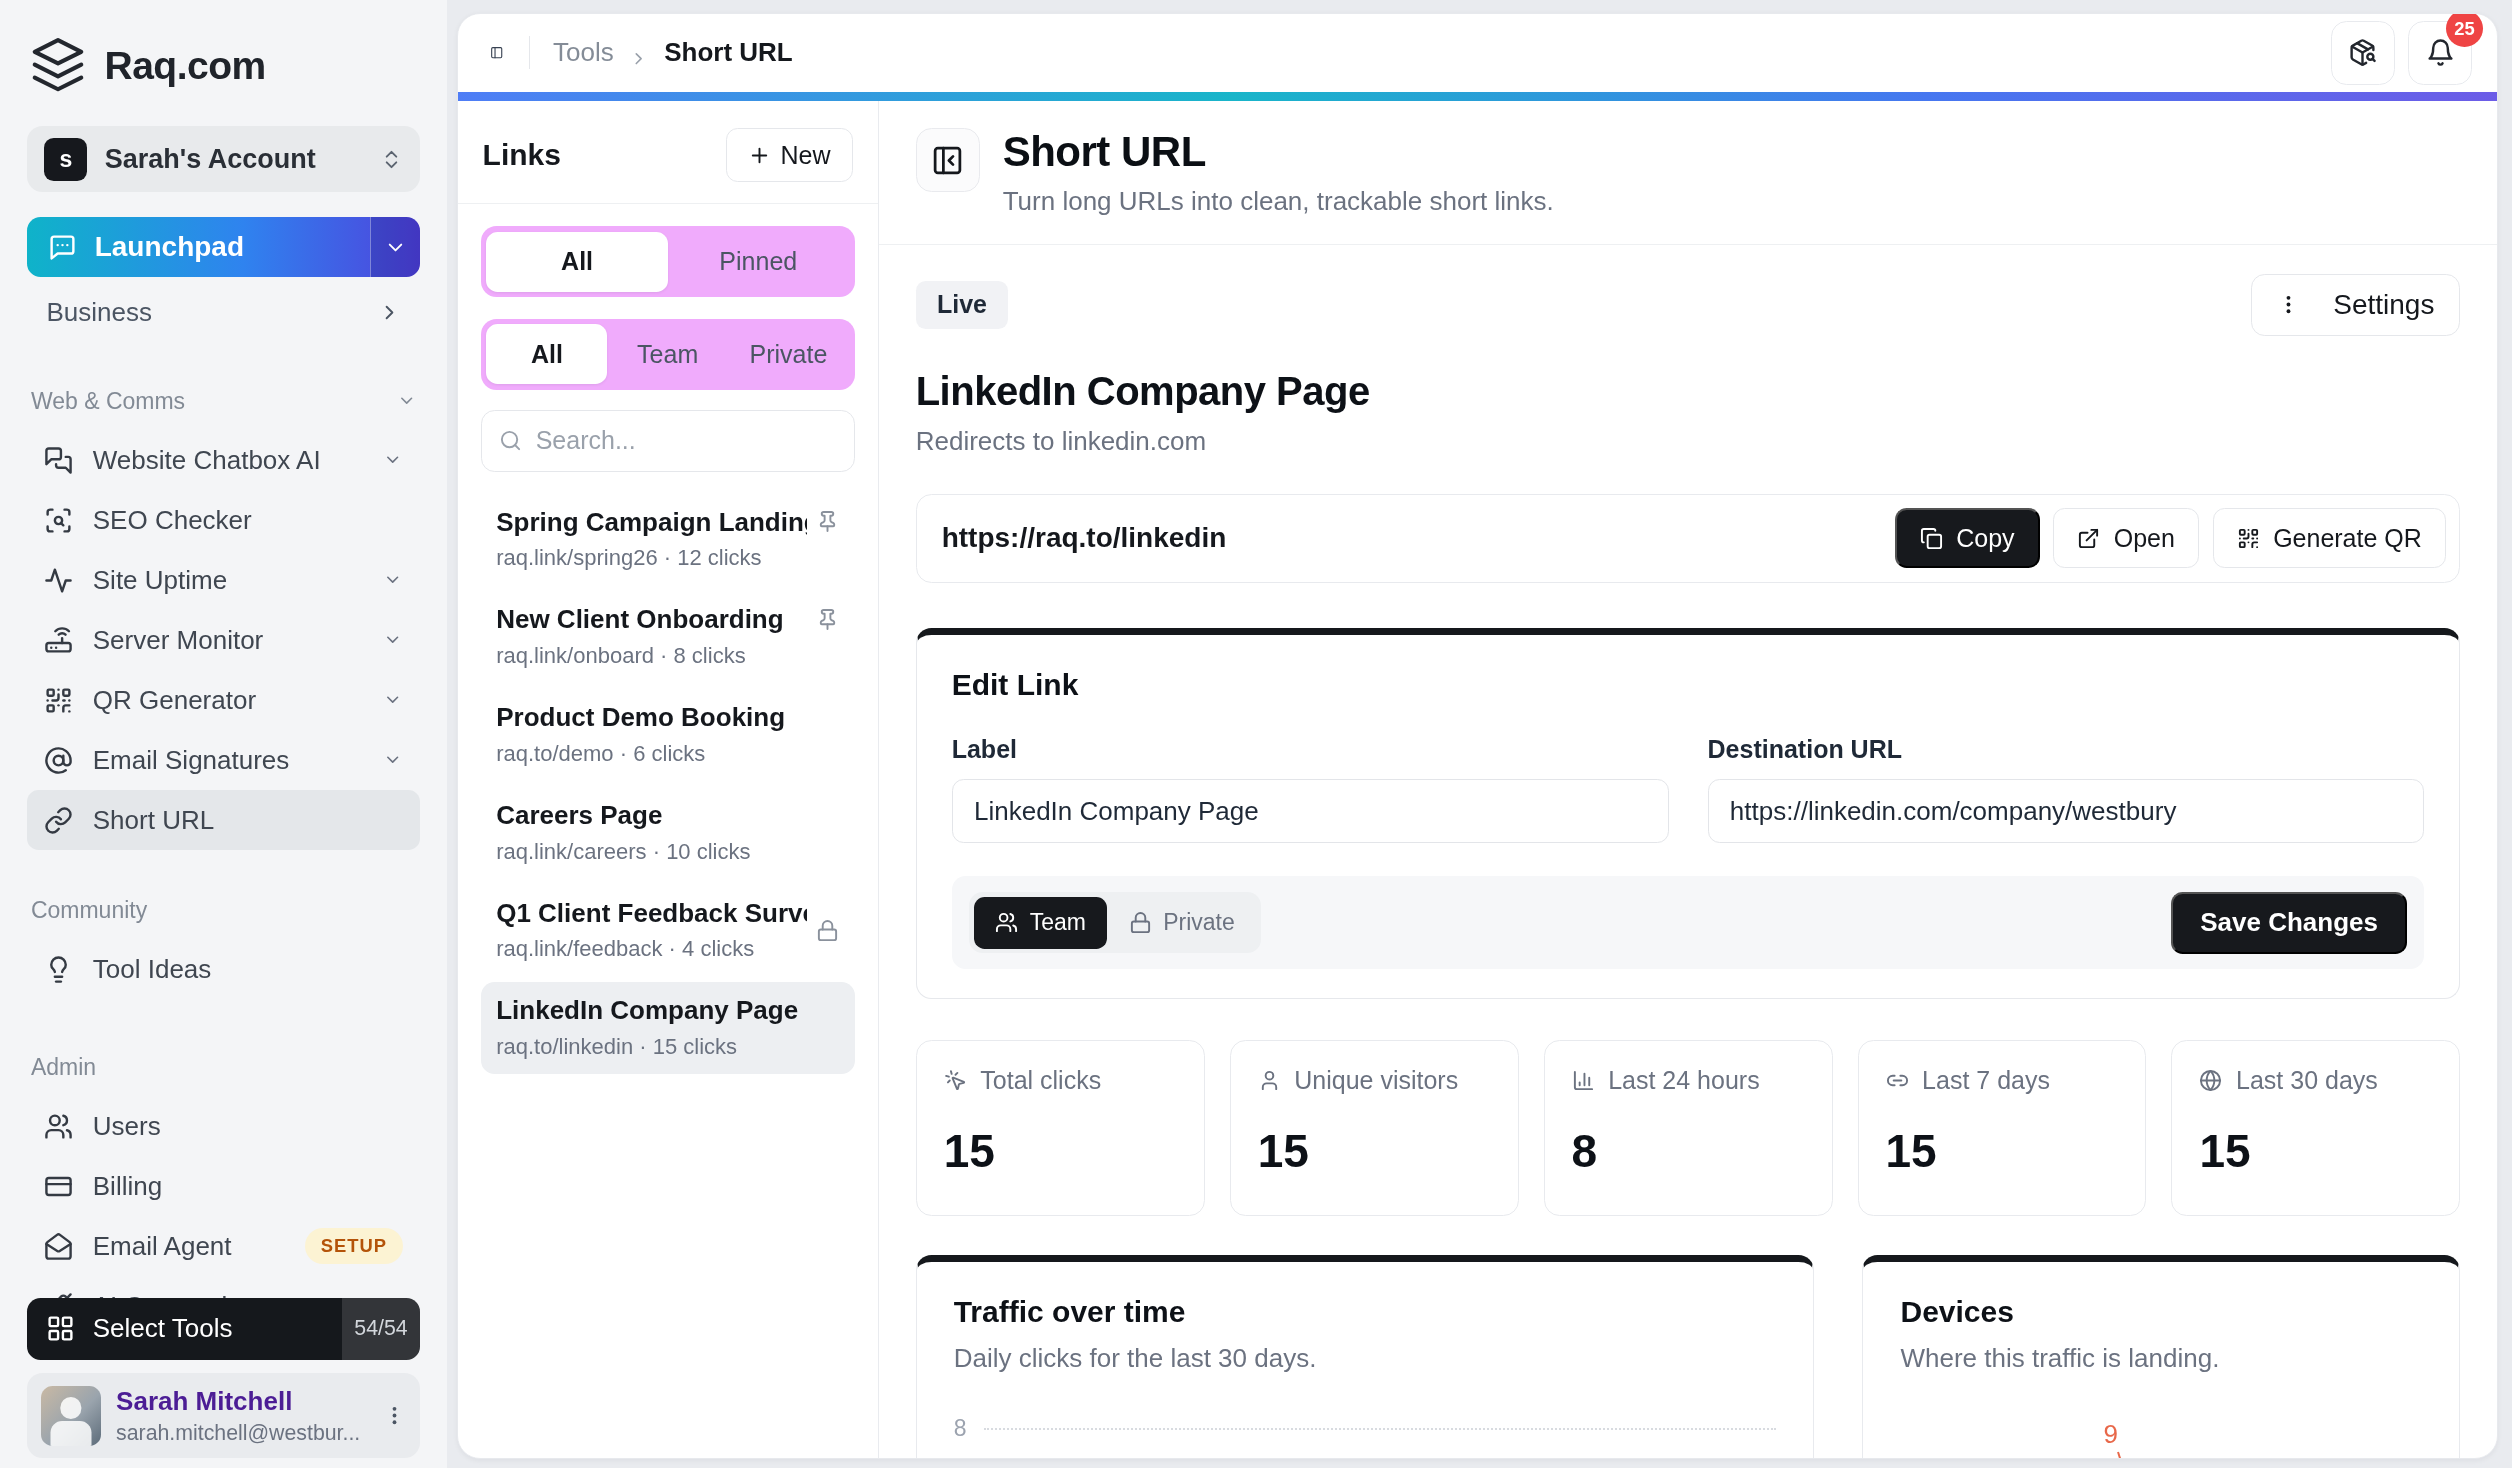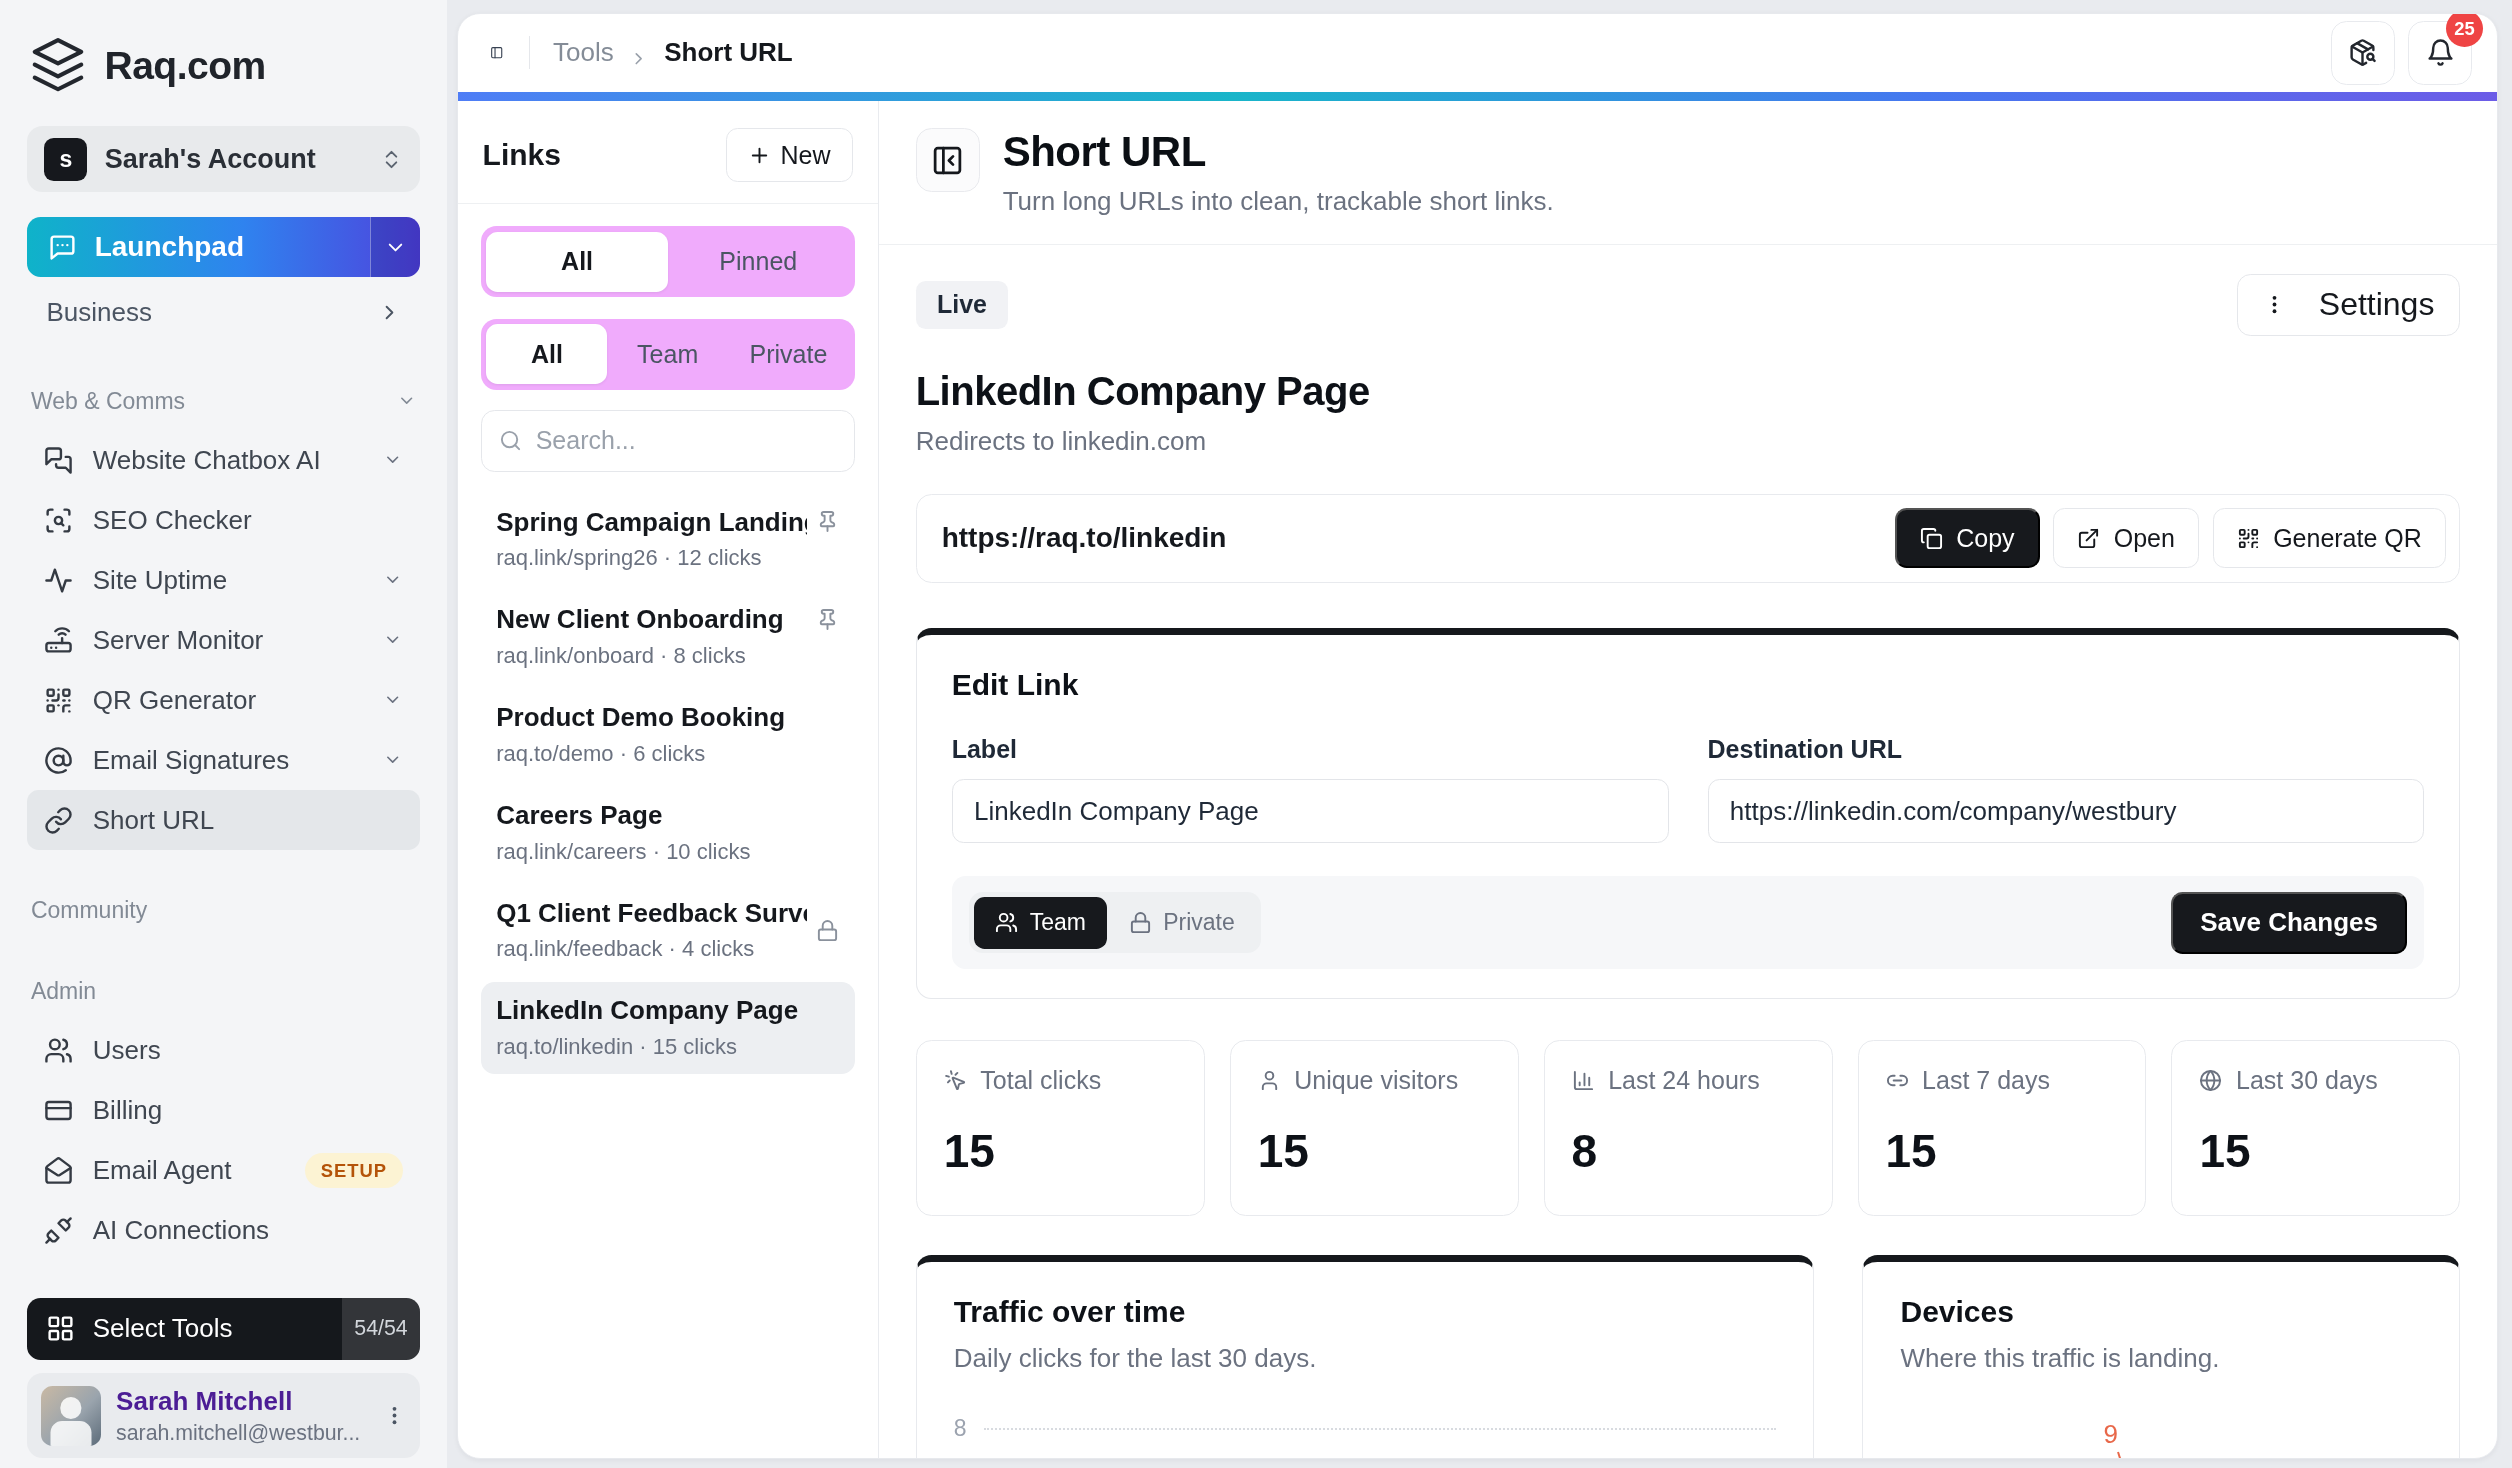--- a/index.html
+++ b/index.html
@@ -131,21 +131,21 @@
   .tool-header { display:flex; gap:23px; align-items:flex-start; }
   .tool-tile { width:64px; height:64px; border:1px solid #e9eaee; background:#fbfbfc; border-radius:15.5px;
     display:flex; align-items:center; justify-content:center; color:#15181d; }
   .tool-title { font-size:42px; font-weight:800; color:#0b0f14; letter-spacing:-0.5px; }
   .tool-subtitle { font-size:26px; color:#6b7280; margin-top:9.7px; }
   .content-divider { border-top:1px solid #eef0f2; margin:27px -37px 0; }
 
   .status-row { margin-top:29px; display:flex; align-items:center; justify-content:space-between; }
   .live-badge { background:#f1f2f5; border-radius:9.7px; padding:9.7px 21.3px; font-size:25px; font-weight:600; color:#1f2937; }
   .settings-btn { display:flex; align-items:center; gap:33px; border:1px solid #e5e7eb; border-radius:13.6px;
-    background:#fff; height:62px; padding:0 25px; font-size:32px; font-weight:500; color:#15181d; }
+    background:#fff; height:62px; padding:0 25px; font-size:28px; font-weight:500; color:#15181d; }
 
   .page-h2 { margin-top:33px; font-size:40px; font-weight:750; color:#0d1117; letter-spacing:-0.5px; }
   .page-sub { margin-top:11.6px; font-size:26px; color:#6b7280; }
 
   .url-bar { margin-top:37px; border:1px solid #e8eaee; border-radius:15.5px; height:89px;
     display:flex; align-items:center; padding:0 13.6px 0 25px; background:#fff; }
   .url-text { flex:1; font-size:28px; font-weight:600; color:#15181d; }
   .url-actions { display:flex; gap:13.6px; }
   .btn { display:flex; align-items:center; gap:13.6px; height:60px; border-radius:11.6px; padding:0 23px;
     font-size:25px; font-weight:500; }
@@ -352,20 +352,32 @@
             <path d="M14 11a5 5 0 0 0-7.54-.54l-3 3a5 5 0 0 0 7.07 7.07l1.71-1.71"></path>
           </svg>
       </span>
       <span class="snav-label">Short URL</span>
     </div>
   </nav>
 
   <div class="section-label sl-community">
     <span>Community</span>
   </div>
+  <nav class="snav">
+    <div class="snav-item">
+      <span class="ic i-dim">
+        <svg viewBox="0 0 24 24">
+            <path d="M15 14c.2-1 .7-1.7 1.5-2.5 1-.9 1.5-2.2 1.5-3.5A6 6 0 0 0 6 8c0 1.3.5 2.6 1.5 3.5.8.8 1.3 1.5 1.5 2.5"></path>
+            <path d="M9 18h6"></path>
+            <path d="M10 22h4"></path>
+          </svg>
+      </span>
+      <span class="snav-label">Tool Ideas</span>
+    </div>
+  </nav>
 
   <div class="section-label sl-admin">
     <span>Admin</span>
   </div>
   <nav class="snav">
     <div class="snav-item">
       <span class="ic i-dim">
         <svg viewBox="0 0 24 24">
             <path d="M16 21v-2a4 4 0 0 0-4-4H6a4 4 0 0 0-4 4v2"></path>
             <circle cx="9" cy="7" r="4"></circle>

